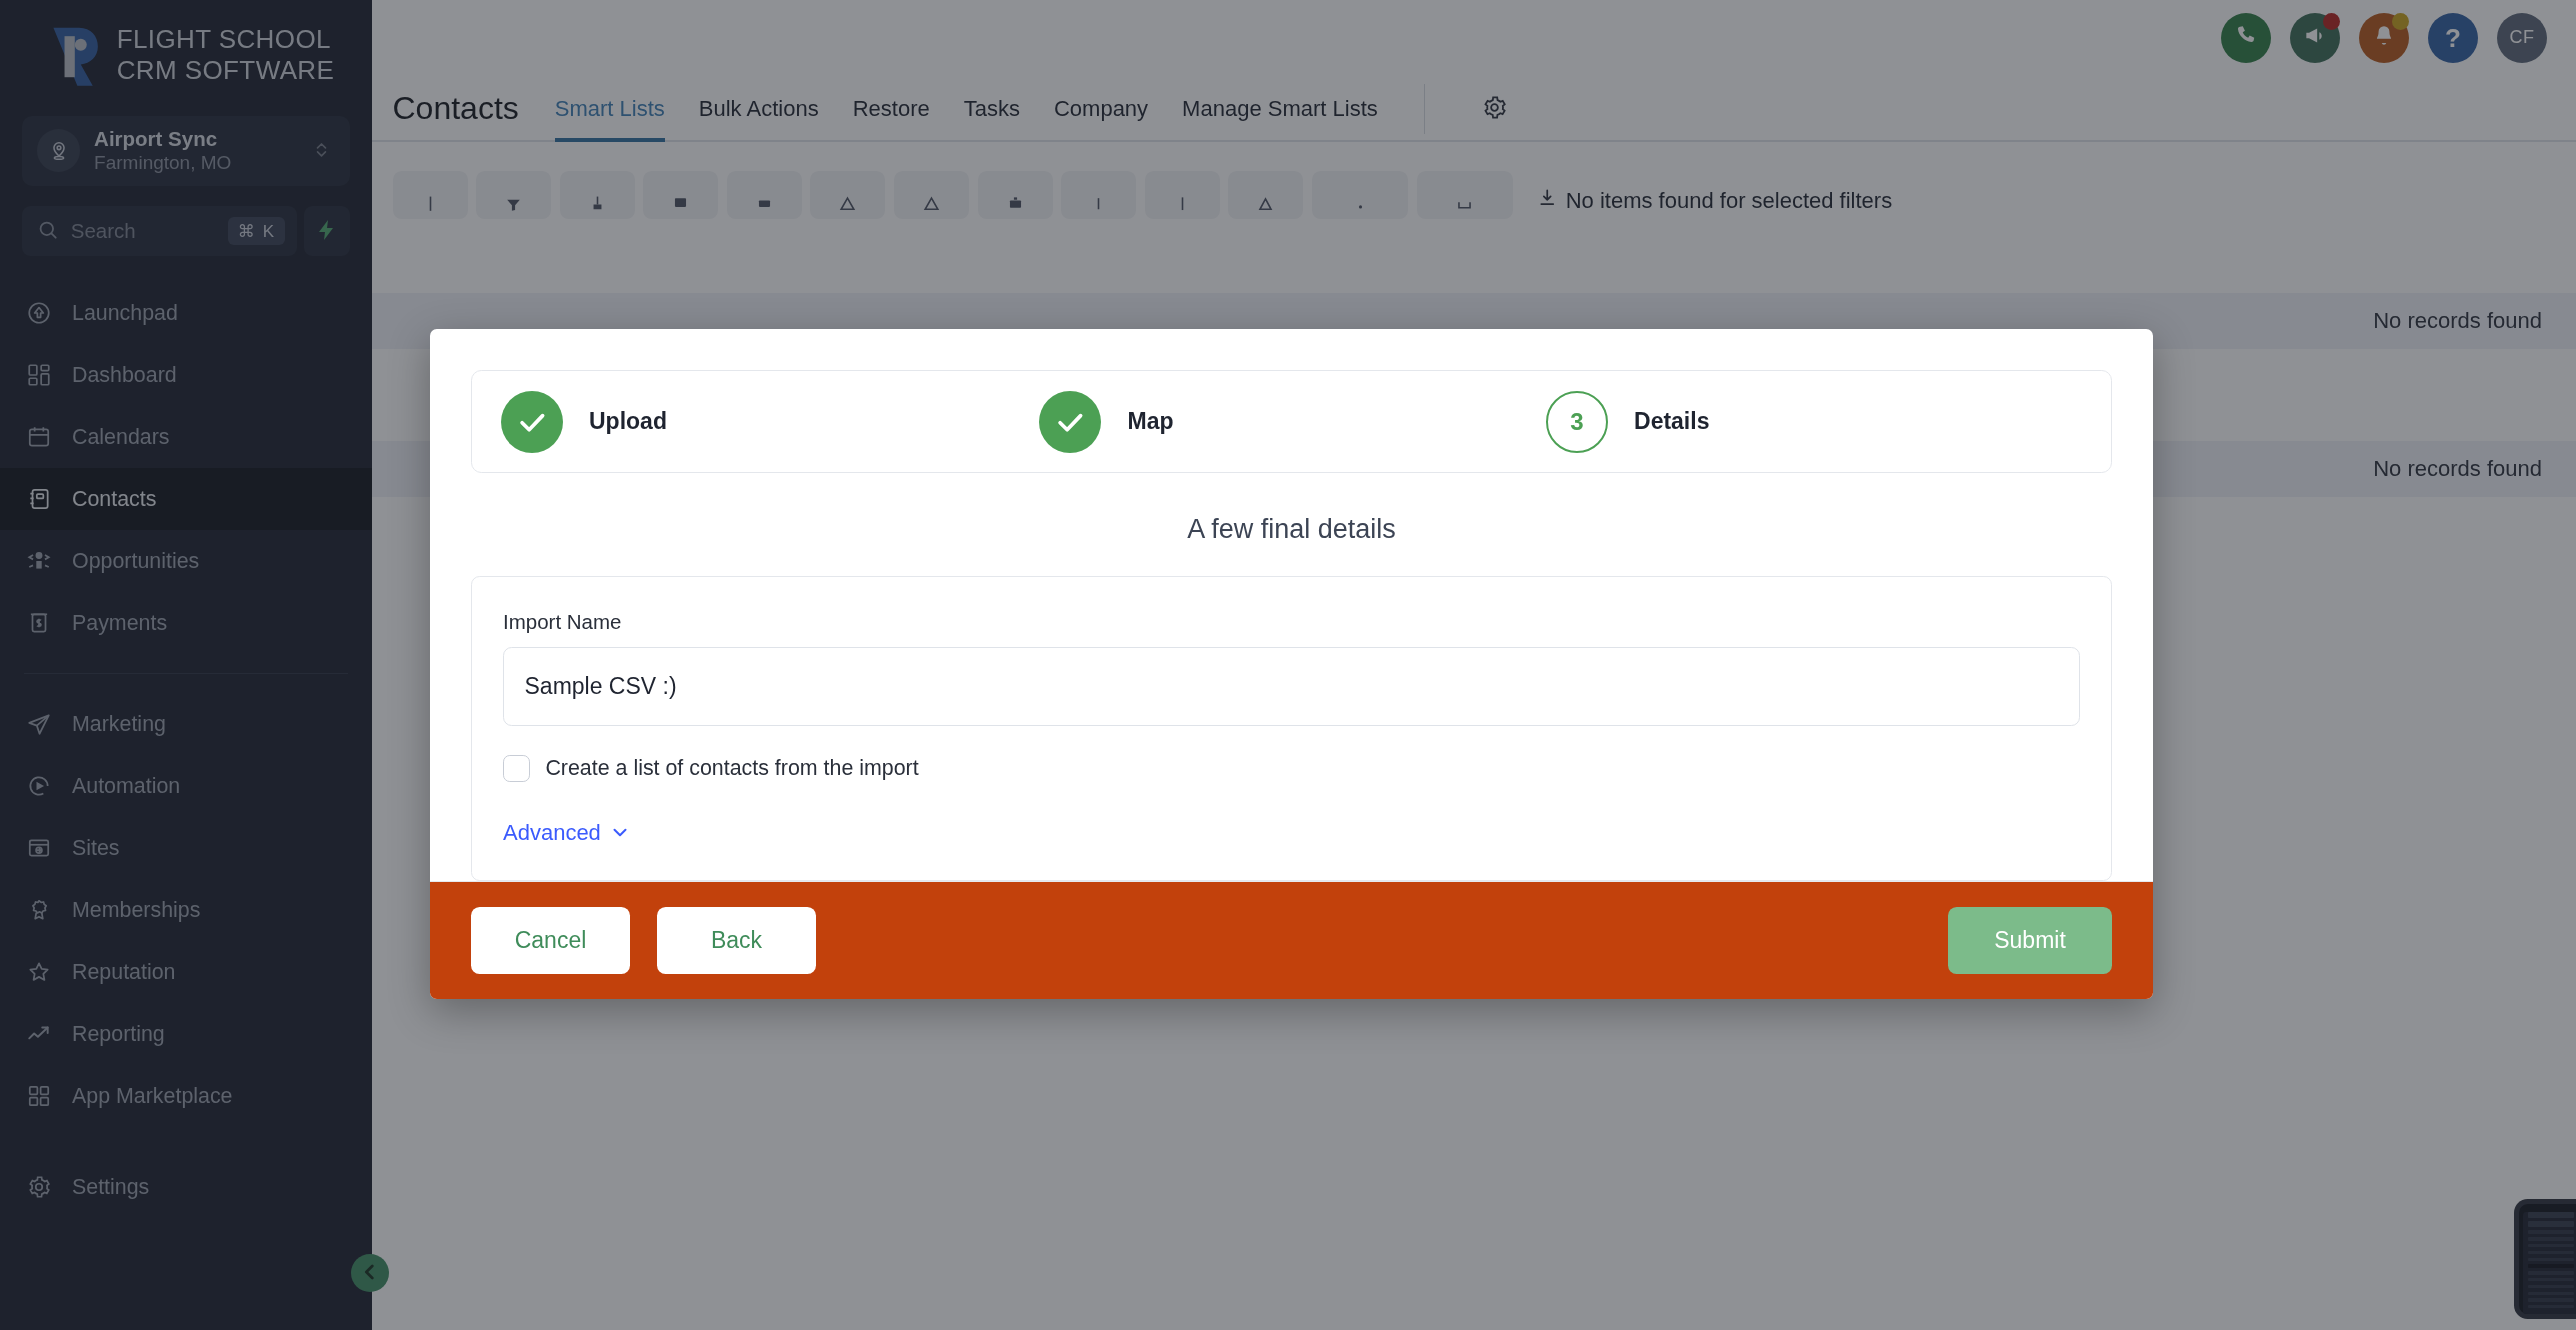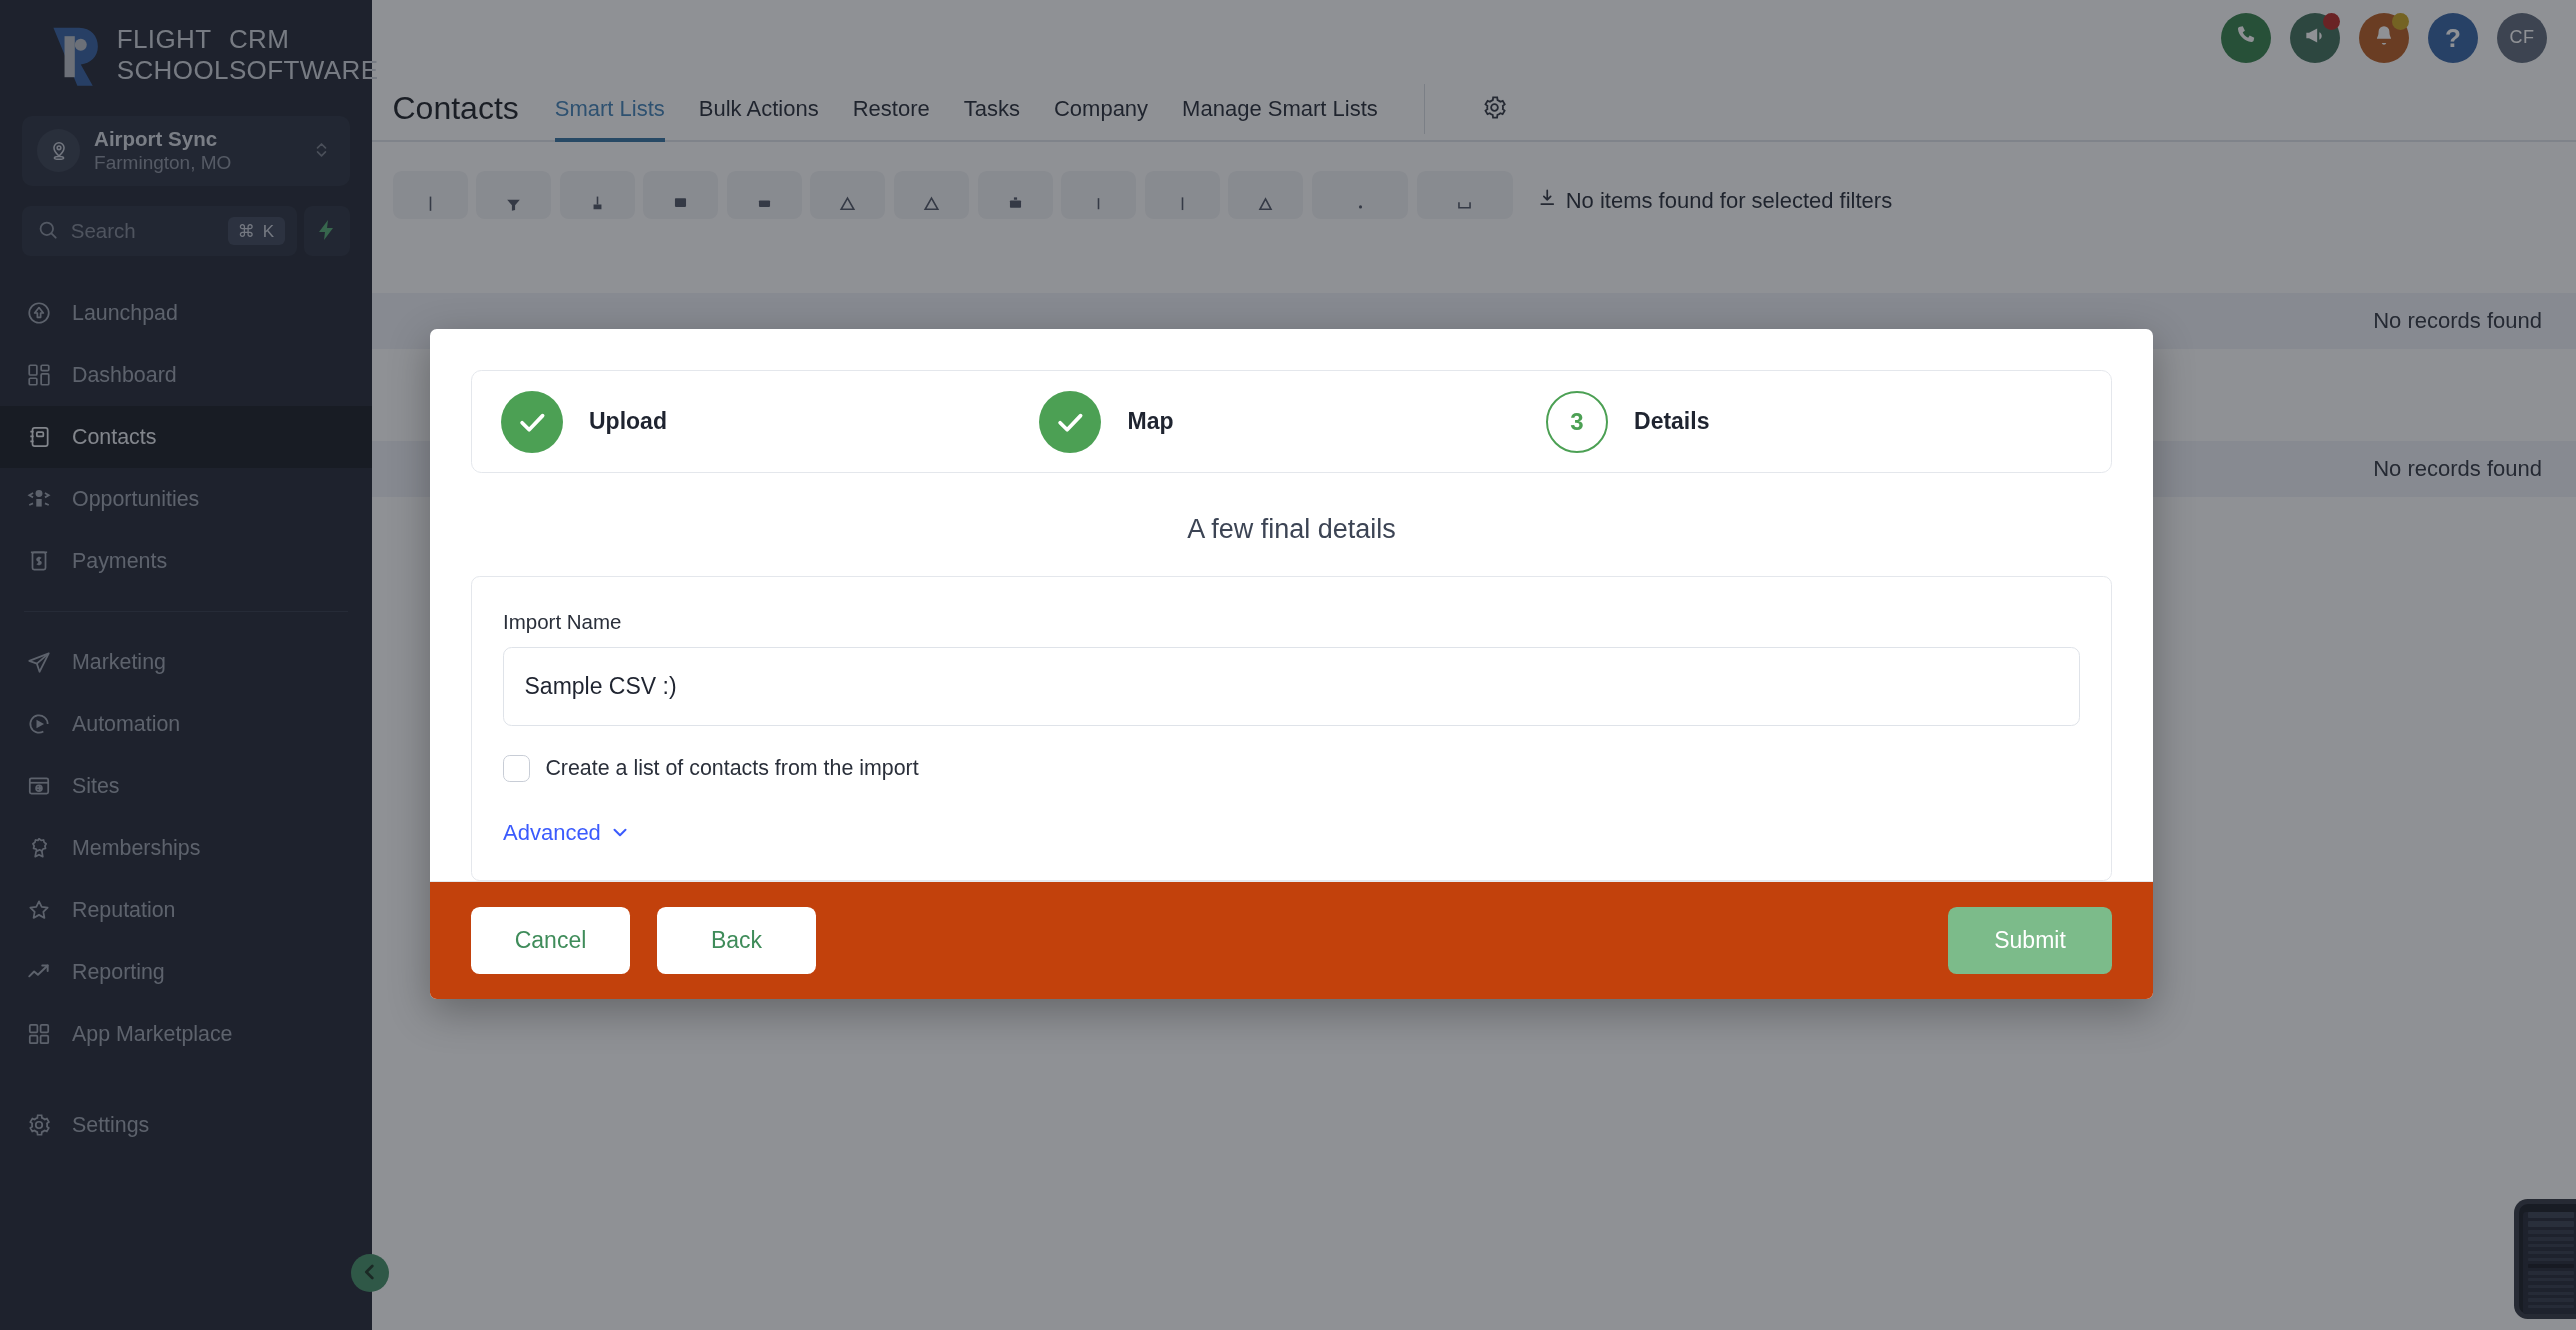--- a/index.html
+++ b/index.html
@@ -22,21 +22,21 @@
     z-index: 5;
     display: flex; flex-direction: column;
   }
   .brand {
     height: 109px;
     display: flex; align-items: center; gap: 13.7px;
     padding: 0 0 0 50px;
   }
   .brand-mark { width: 53px; height: 62px; flex: 0 0 53px; }
   .brand-text {
-    display: flex; flex-direction: row;
+    display: flex; flex-direction: column;
     color: #cfd3da;
     font-size: 26px; line-height: 1.18;
     letter-spacing: 0.4px;
     font-weight: 400;
   }
 
   .org-card {
     margin: 6.8px 22px 0 22px;
     height: 70px;
     background: #252b3a;
@@ -359,20 +359,29 @@
             <rect x="3" y="3" width="7" height="9" rx="1"></rect>
               <rect x="14" y="3" width="7" height="5" rx="1"></rect>
             <rect x="3" y="15" width="7" height="6" rx="1"></rect>
               <rect x="14" y="11" width="7" height="10" rx="1"></rect>
           </svg>
         </span>
         <span>Dashboard</span>
       </div>
 
 
+      <div class="nav-item">
+        <span class="nav-ico">
+          <svg viewBox="0 0 24 24" width="26" height="26" fill="none" stroke="#9aa0ad" stroke-width="1.6">
+            <rect x="3.5" y="5" width="17" height="15" rx="2"></rect>
+              <path d="M3.5 10h17M8 3v4M16 3v4"></path>
+          </svg>
+        </span>
+        <span>Calendars</span>
+      </div>
 
       <div class="nav-item active">
         <span class="nav-ico">
           <svg viewBox="0 0 24 24" width="26" height="26" fill="none" stroke="#e5e8ed" stroke-width="1.6">
             <rect x="6" y="3.5" width="14" height="17" rx="2"></rect>
             <path d="M4 7h3M4 11.5h3M4 16h3"></path>
               <rect x="10" y="7.5" width="6" height="4" rx="1"></rect>
           </svg>
         </span>
         <span>Contacts</span>

